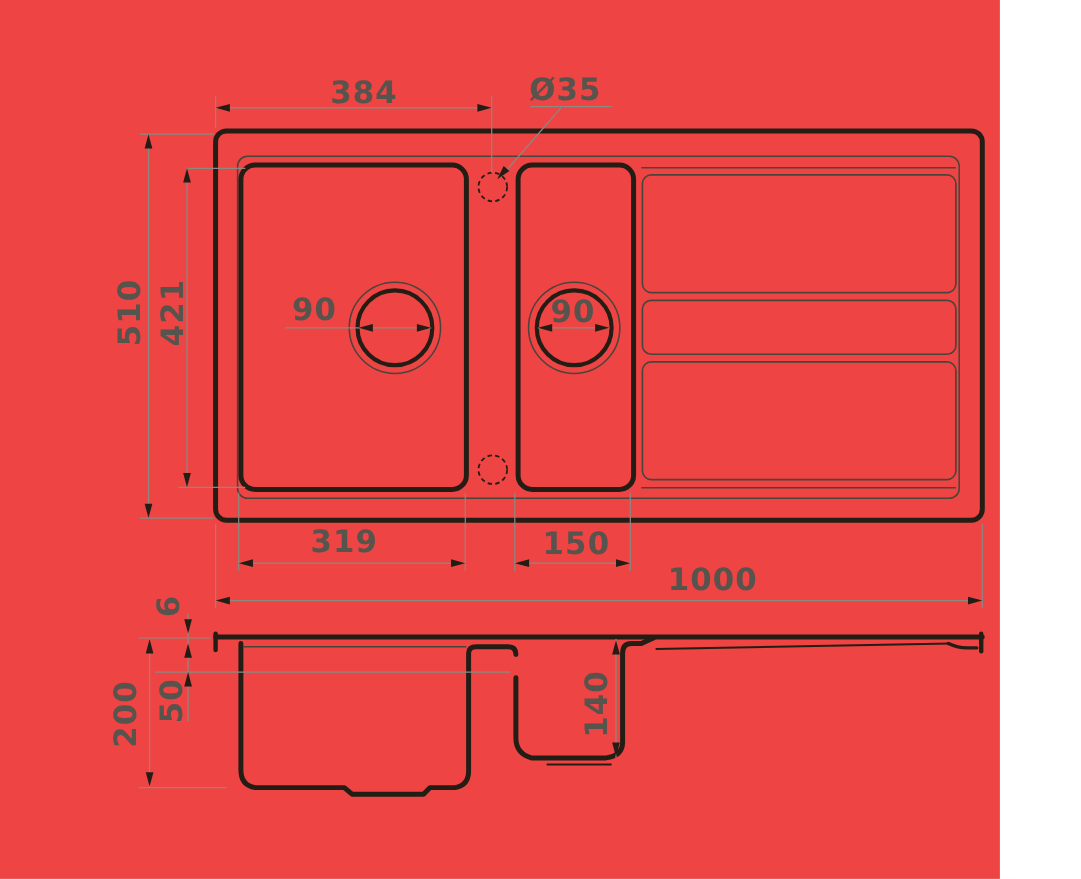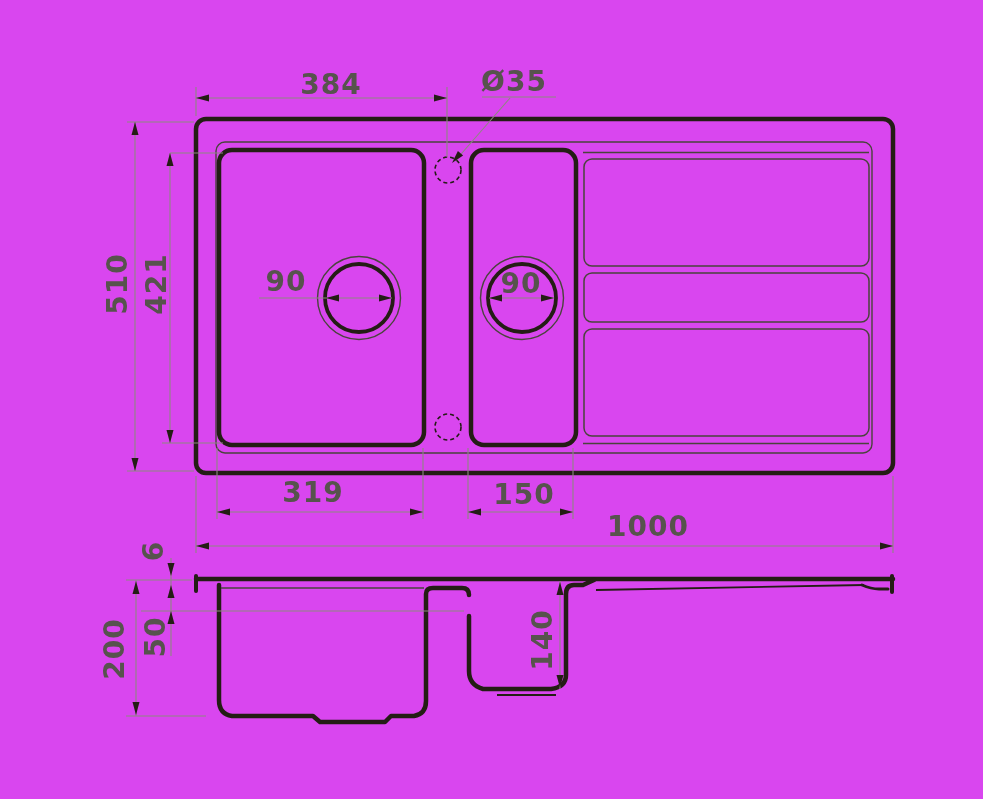--- a/index.html
+++ b/index.html
@@ -1,16 +1,16 @@
 <!DOCTYPE html>
 <html><head>
 <meta charset="utf-8">
 <style>
   html,body{margin:0;padding:0;background:#ffffff;}
-  .stage{position:relative;width:983px;height:799px;background:#d946ef;overflow:hidden;}
+  .stage{position:relative;width:909px;height:799px;background:#ef4444;overflow:hidden;}
   svg{display:block;}
   .thick{stroke:#241d15;stroke-width:4.5;fill:none;stroke-linejoin:round;stroke-linecap:round;}
   .stub{stroke:#241d15;stroke-width:4;fill:none;stroke-linecap:round;}
   .med{stroke:#241d15;stroke-width:3.8;fill:none;}
   .thin{stroke:#4a443c;stroke-width:1.4;fill:none;}
   .panel{stroke:#4a443c;stroke-width:1.5;fill:none;}
   .dash{stroke:#241d15;stroke-width:1.6;fill:none;stroke-dasharray:4 3;}
   .dim{stroke:#8d8880;stroke-width:1.1;fill:none;}
   .dark1{stroke:#241d15;stroke-width:1.8;fill:none;}
   .dark3{stroke:#241d15;stroke-width:3;fill:none;stroke-linecap:round;}

